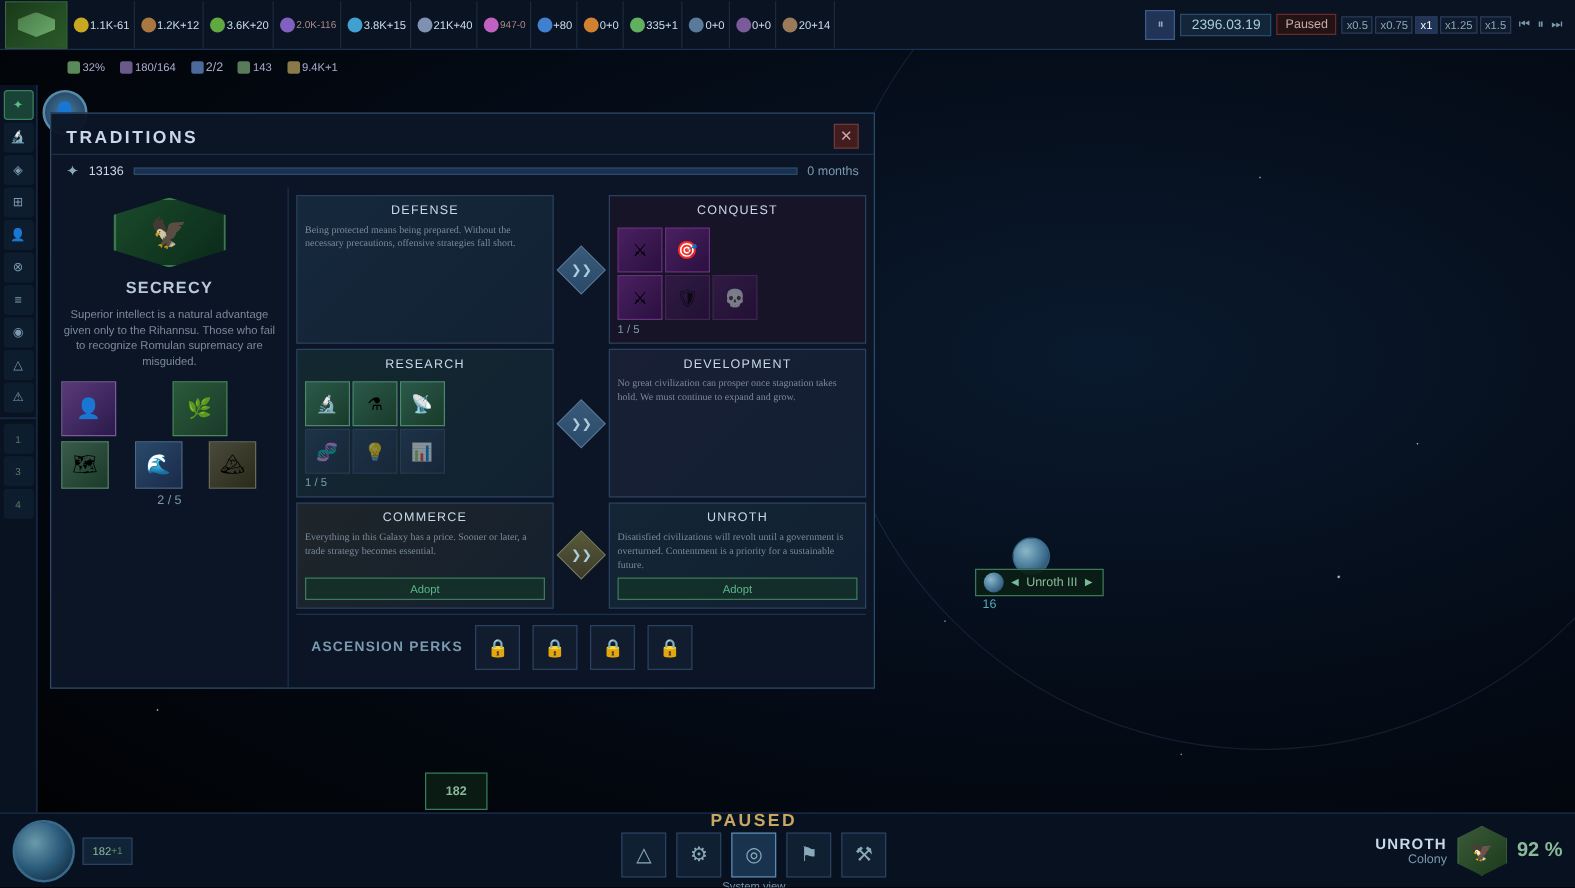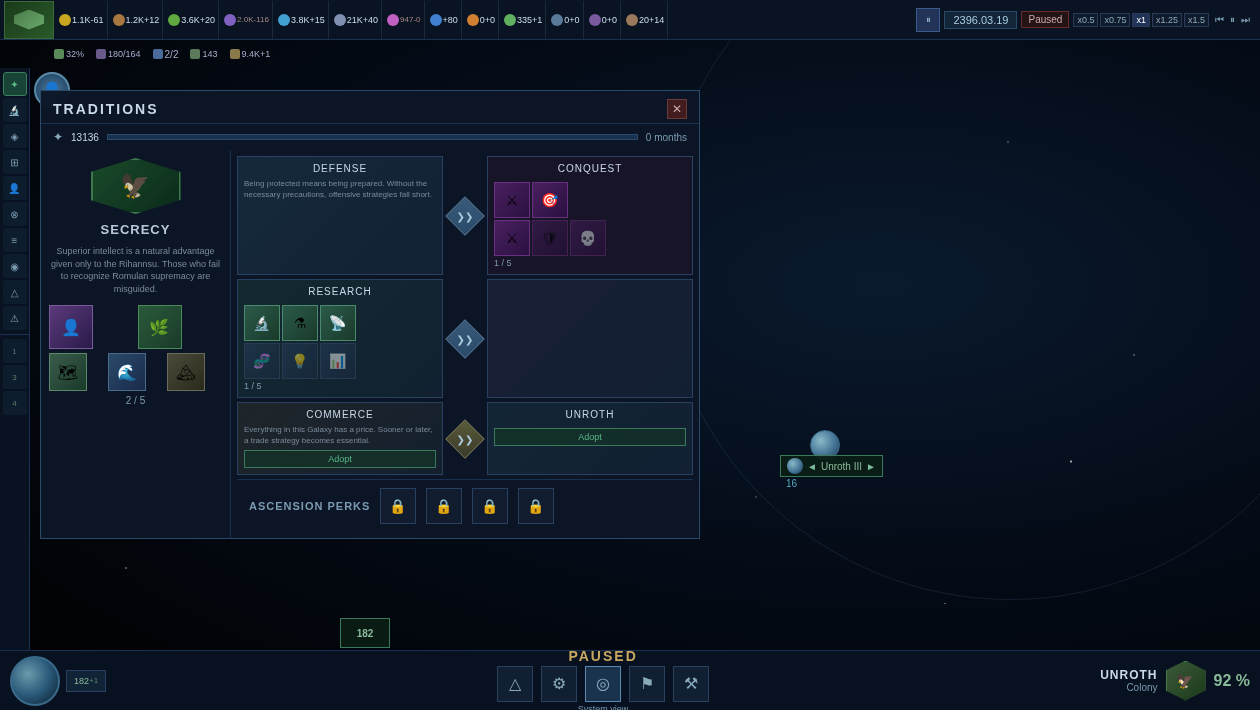--- a/index.html
+++ b/index.html
@@ -361,20 +361,21 @@
       letter-spacing: 1px;
       color: #c8d8e8;
       margin-bottom: 4px;
       text-align: center;
     }
     .card-desc {
       font-size: 8px;
       color: #7a8a9a;
       line-height: 1.4;
       flex: 1;
+      font-family: Liberation Serif, serif;
     }
     .card-images {
       display: flex;
       gap: 2px;
       margin-top: 4px;
       flex-wrap: wrap;
     }
     .card-img {
       width: 36px;
       height: 36px;
@@ -852,20 +853,24 @@
         </div>
 
         <div class="diamond-center">
           <div class="diamond-shape">
             <div class="diamond-arrows">❯❯</div>
           </div>
         </div>
 
         <div class="tradition-card" style="flex:1;">
           <div style="position:absolute;inset:0;background:linear-gradient(135deg,rgba(40,30,60,0.3),rgba(20,20,40,0.1));z-index:0;"></div>
+          <div class="card-content">
+            <div class="card-title">DEVELOPMENT</div>
+            <div class="card-desc">No great civilization can prosper once stagnation takes hold. We must continue to expand and grow.</div>
+          </div>
         </div>
       </div>
 
       <div style="display:flex;gap:0;flex:1;position:relative;">
 
         <div class="tradition-card" style="flex:1;margin-right:0;">
           <div style="position:absolute;inset:0;background:linear-gradient(135deg,rgba(60,50,20,0.3),rgba(40,30,10,0.1));z-index:0;"></div>
           <div class="card-content">
             <div class="card-title">COMMERCE</div>
             <div class="card-desc" style="flex:1;">Everything in this Galaxy has a price. Sooner or later, a trade strategy becomes essential.</div>
@@ -876,20 +881,21 @@
         <div class="diamond-center">
           <div class="diamond-shape" style="background:linear-gradient(135deg,#5a5a3a,#3a3a2a);border-color:#7a7a5a;">
             <div class="diamond-arrows">❯❯</div>
           </div>
         </div>
 
         <div class="tradition-card" style="flex:1;">
           <div style="position:absolute;inset:0;background:linear-gradient(135deg,rgba(20,50,60,0.3),rgba(10,30,40,0.1));z-index:0;"></div>
           <div class="card-content">
             <div class="card-title">UNROTH</div>
+            <div class="card-desc" style="flex:1;">Disatisfied civilizations will revolt until a government is overturned. Contentment is a priority for a sustainable future.</div>
             <div class="card-adopt-btn">Adopt</div>
           </div>
         </div>
       </div>
 
       <div class="ascension-row">
         <span class="ascension-label">ASCENSION PERKS</span>
         <div class="ascension-perk">🔒</div>
         <div class="ascension-perk">🔒</div>
         <div class="ascension-perk">🔒</div>

